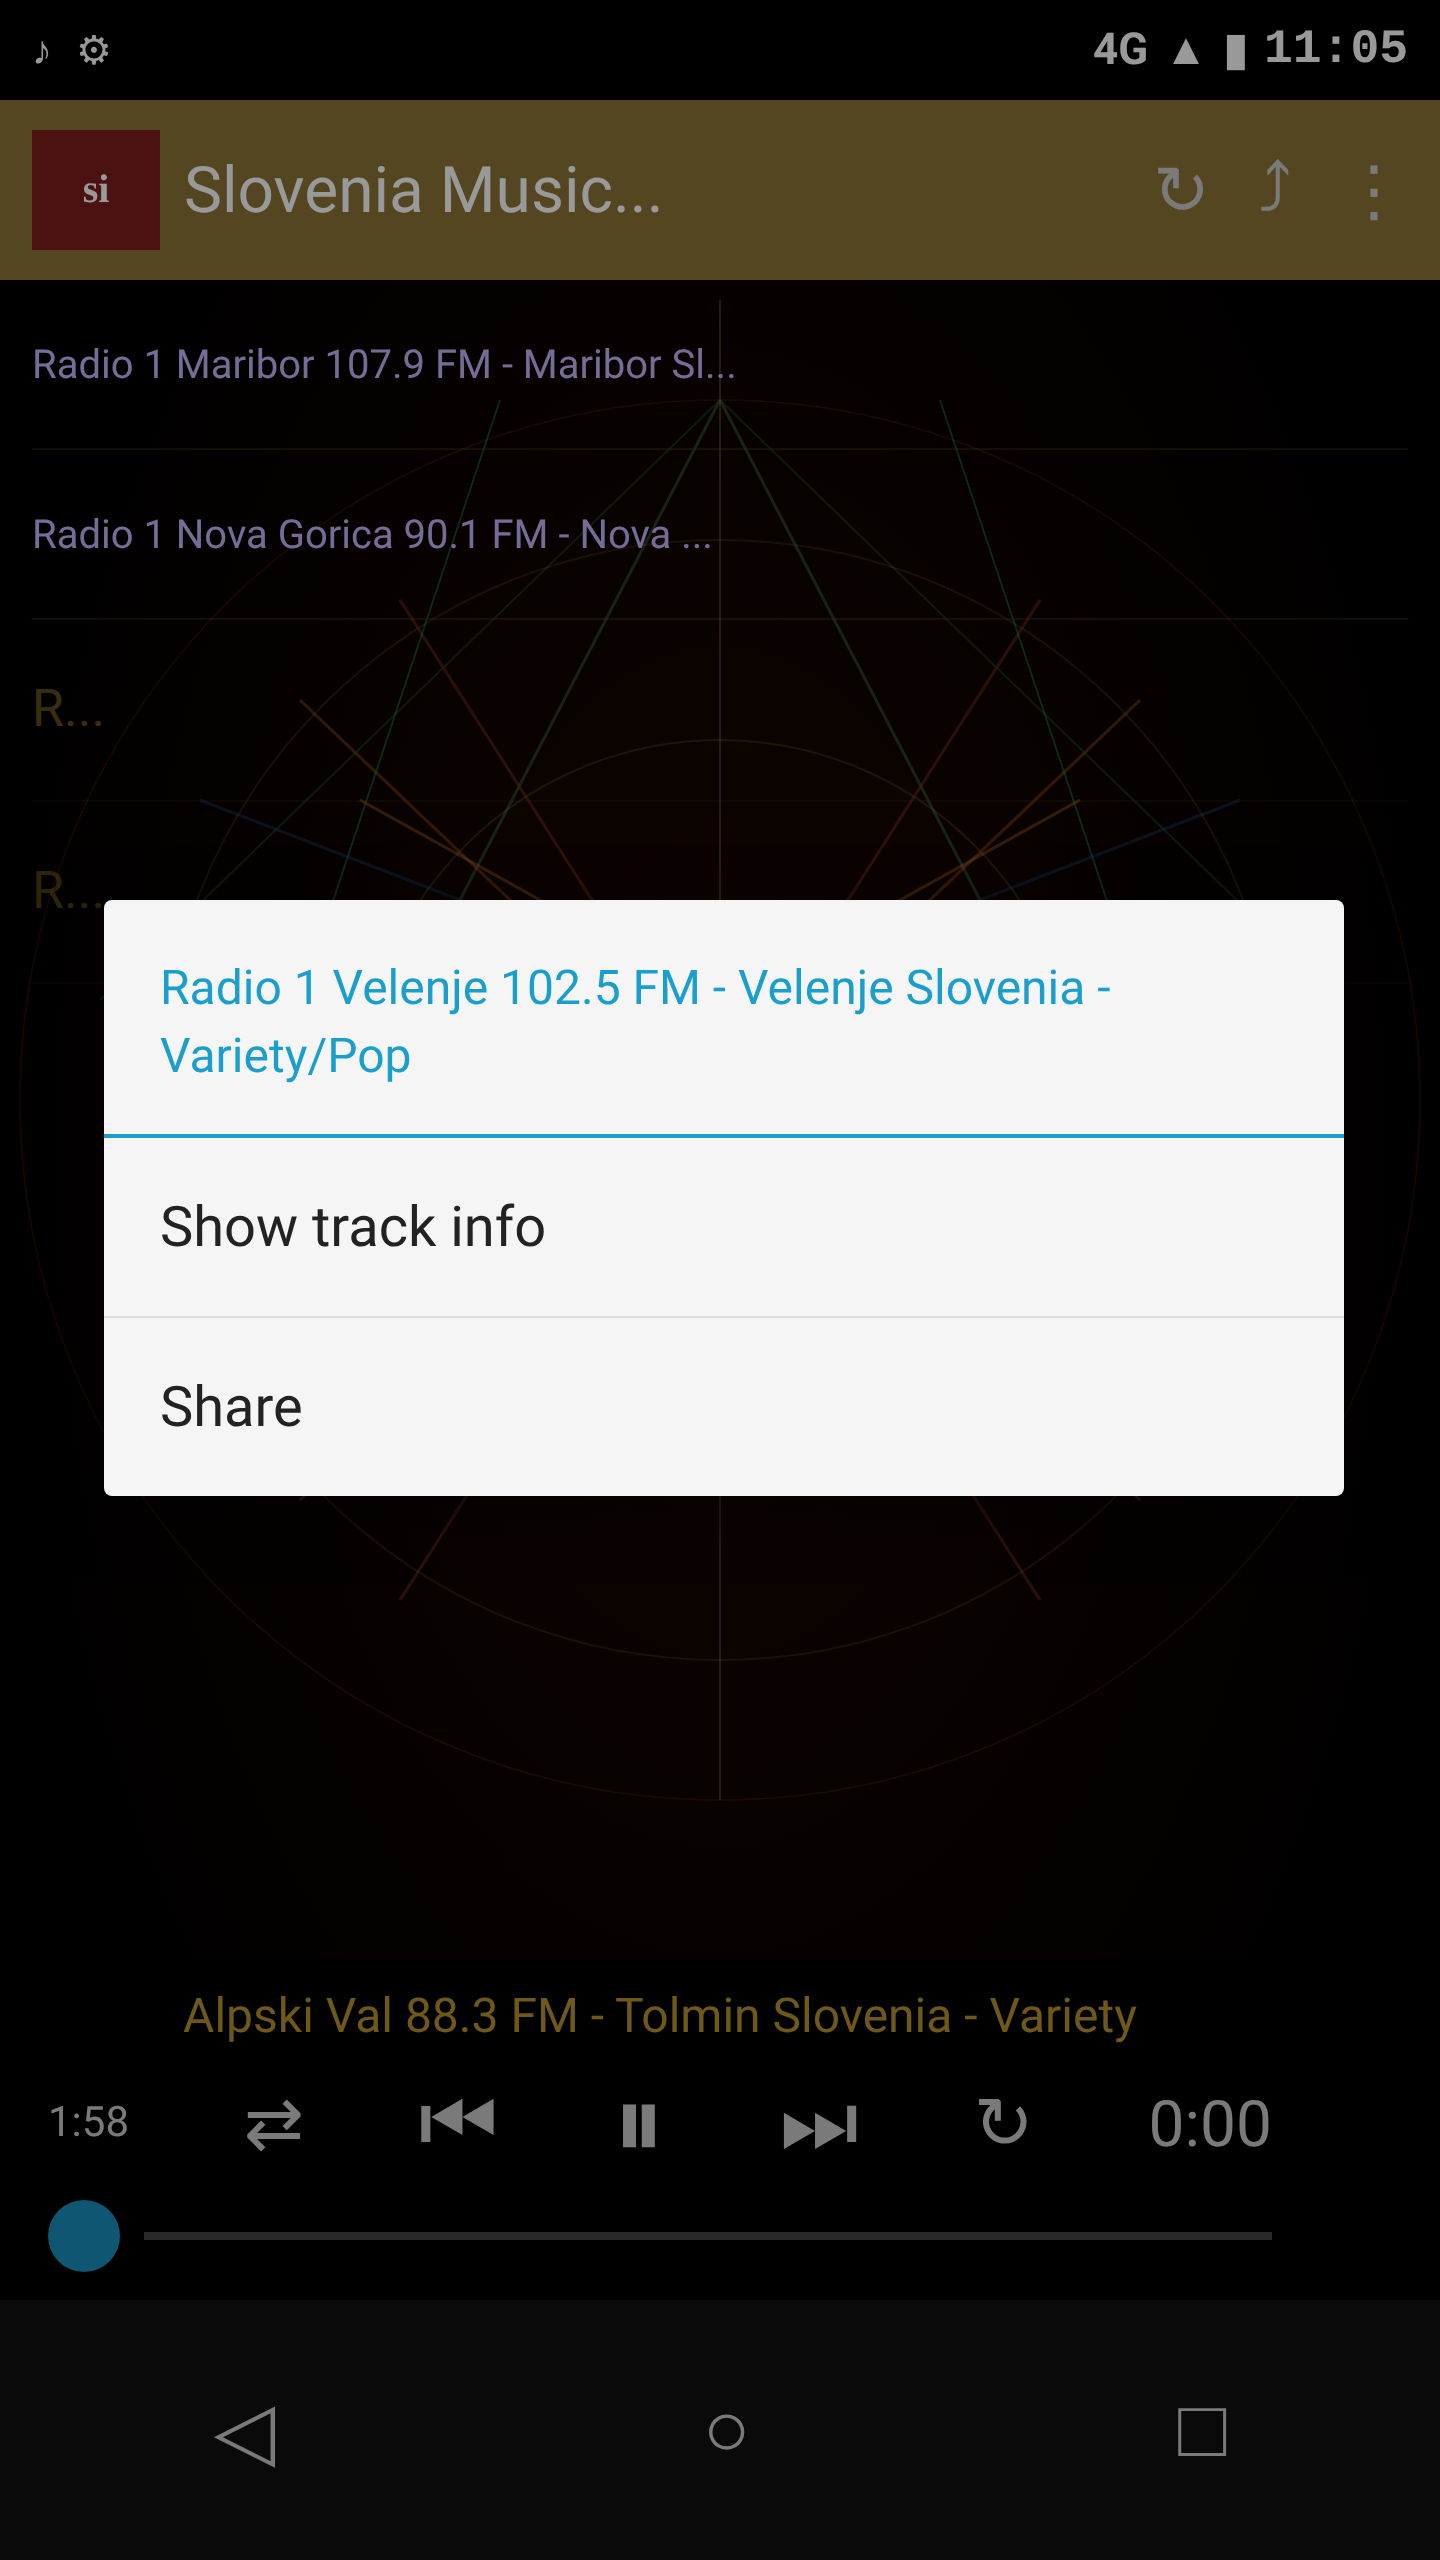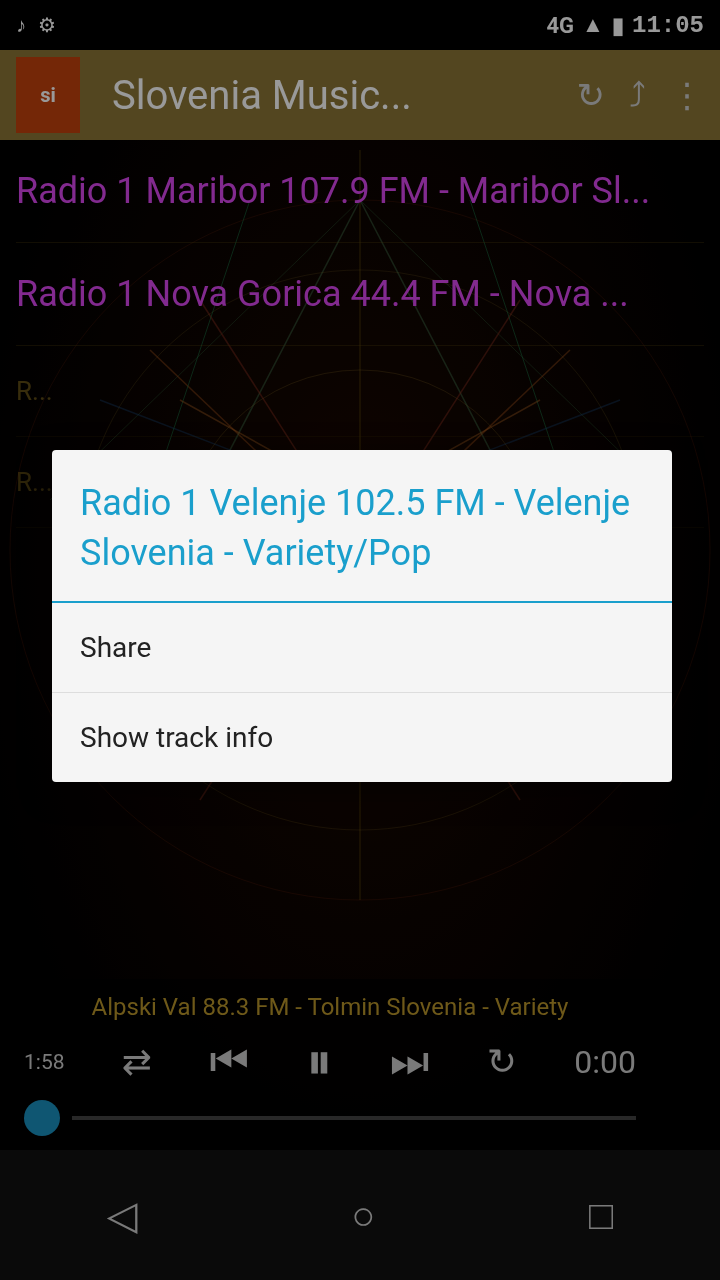--- a/index.html
+++ b/index.html
@@ -53,37 +53,38 @@
       background: #8B7536;
       display: flex;
       align-items: center;
       padding: 0 16px;
       position: relative;
       z-index: 10;
     }
 
     .toolbar-logo {
       width: 64px;
-      height: 76px;
-      background: #c2410c;
+      height: 60px;
+      background: #7f1d1d;
       display: flex;
       align-items: center;
       justify-content: center;
       font-size: 22px;
       font-weight: bold;
       color: #fff;
       flex-shrink: 0;
+      font-family: Liberation Serif, serif;
     }
 
     .toolbar-title {
       color: #fff;
-      font-size: 40px;
+      font-size: 32px;
       font-weight: 400;
       flex: 1;
-      padding-left: 32px;
+      padding-left: 12px;
     }
 
     .toolbar-actions {
       display: flex;
       align-items: center;
       gap: 24px;
     }
 
     .toolbar-action-btn {
       color: #ccc;
@@ -112,22 +113,22 @@
     
     .radio-list-bg {
       position: absolute;
       top: 140px;
       left: 0;
       width: 720px;
       padding: 0 16px;
     }
 
     .radio-item-bg {
-      color: #d946ef;
-      font-size: 36px;
+      color: #c4b5fd;
+      font-size: 20px;
       padding: 30px 0;
       border-bottom: 1px solid rgba(100,80,20,0.3);
       white-space: nowrap;
       overflow: hidden;
       text-overflow: ellipsis;
     }
 
     
     .player-bar {
       position: absolute;
@@ -224,21 +225,21 @@
       box-shadow: 0 8px 30px rgba(0,0,0,0.5);
     }
 
     .context-menu-header {
       padding: 28px 28px 22px 28px;
       border-bottom: 2px solid #1a9fcc;
     }
 
     .context-menu-title {
       color: #1a9fcc;
-      font-size: 36px;
+      font-size: 24px;
       line-height: 1.4;
     }
 
     .context-menu-item {
       padding: 28px 28px;
       font-size: 28px;
       color: #222;
       cursor: pointer;
       border-bottom: 1px solid #ddd;
     }
@@ -304,34 +305,34 @@
   <span class="toolbar-title">Slovenia Music...</span>
   <div class="toolbar-actions">
     <button class="toolbar-action-btn" style="background:none;border:none;cursor:pointer;color:#ccc;font-size:34px;">↻</button>
     <button class="toolbar-action-btn" style="background:none;border:none;cursor:pointer;color:#ccc;font-size:34px;">⤴</button>
     <button class="toolbar-action-btn" style="background:none;border:none;cursor:pointer;color:#ccc;font-size:34px;">⋮</button>
   </div>
 </div>
 
 <div class="radio-list-bg" style="position:absolute;top:140px;z-index:5;">
   <div class="radio-item-bg">Radio 1 Maribor 107.9 FM - Maribor Sl...</div>
-  <div class="radio-item-bg">Radio 1 Nova Gorica 44.4 FM - Nova ...</div>
+  <div class="radio-item-bg">Radio 1 Nova Gorica 90.1 FM - Nova ...</div>
   <div class="radio-item-bg" style="color:#b8942a;font-size:26px;padding:30px 0;opacity:0.5;">R...</div>
   <div class="radio-item-bg" style="color:#b8942a;font-size:26px;padding:30px 0;opacity:0.4;">R...</div>
   <div style="height:160px;"></div>
 </div>
 
 <div class="overlay"></div>
 
 <div class="context-menu">
   <div class="context-menu-header">
     <span class="context-menu-title">Radio 1 Velenje 102.5 FM  -  Velenje Slovenia  - Variety/Pop</span>
   </div>
+  <div class="context-menu-item">Show track info</div>
   <div class="context-menu-item">Share</div>
-  <div class="context-menu-item">Show track info</div>
 </div>
 
 <div class="player-bar" style="position:absolute;bottom:130px;z-index:10;">
   <div class="now-playing-text">Alpski Val 88.3 FM  -  Tolmin Slovenia  -  Variety</div>
   <div class="player-controls">
     <span class="time-left">1:58</span>
     <button style="background:none;border:none;color:#ccc;font-size:36px;cursor:pointer;">⇄</button>
     <button style="background:none;border:none;color:#ccc;font-size:44px;cursor:pointer;">⏮</button>
     <button style="background:none;border:none;color:#ccc;font-size:52px;cursor:pointer;">⏸</button>
     <button style="background:none;border:none;color:#ccc;font-size:44px;cursor:pointer;">⏭</button>

